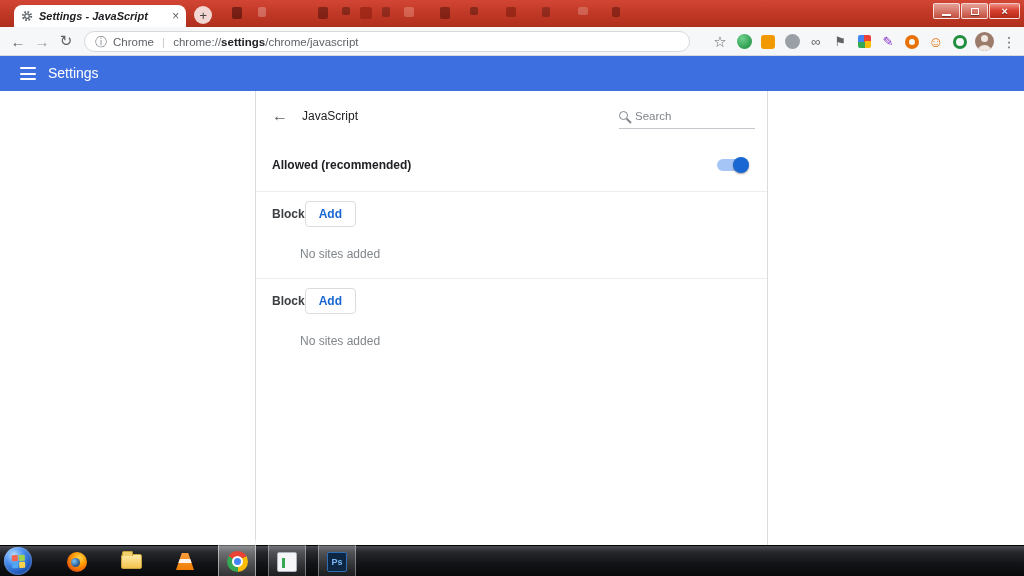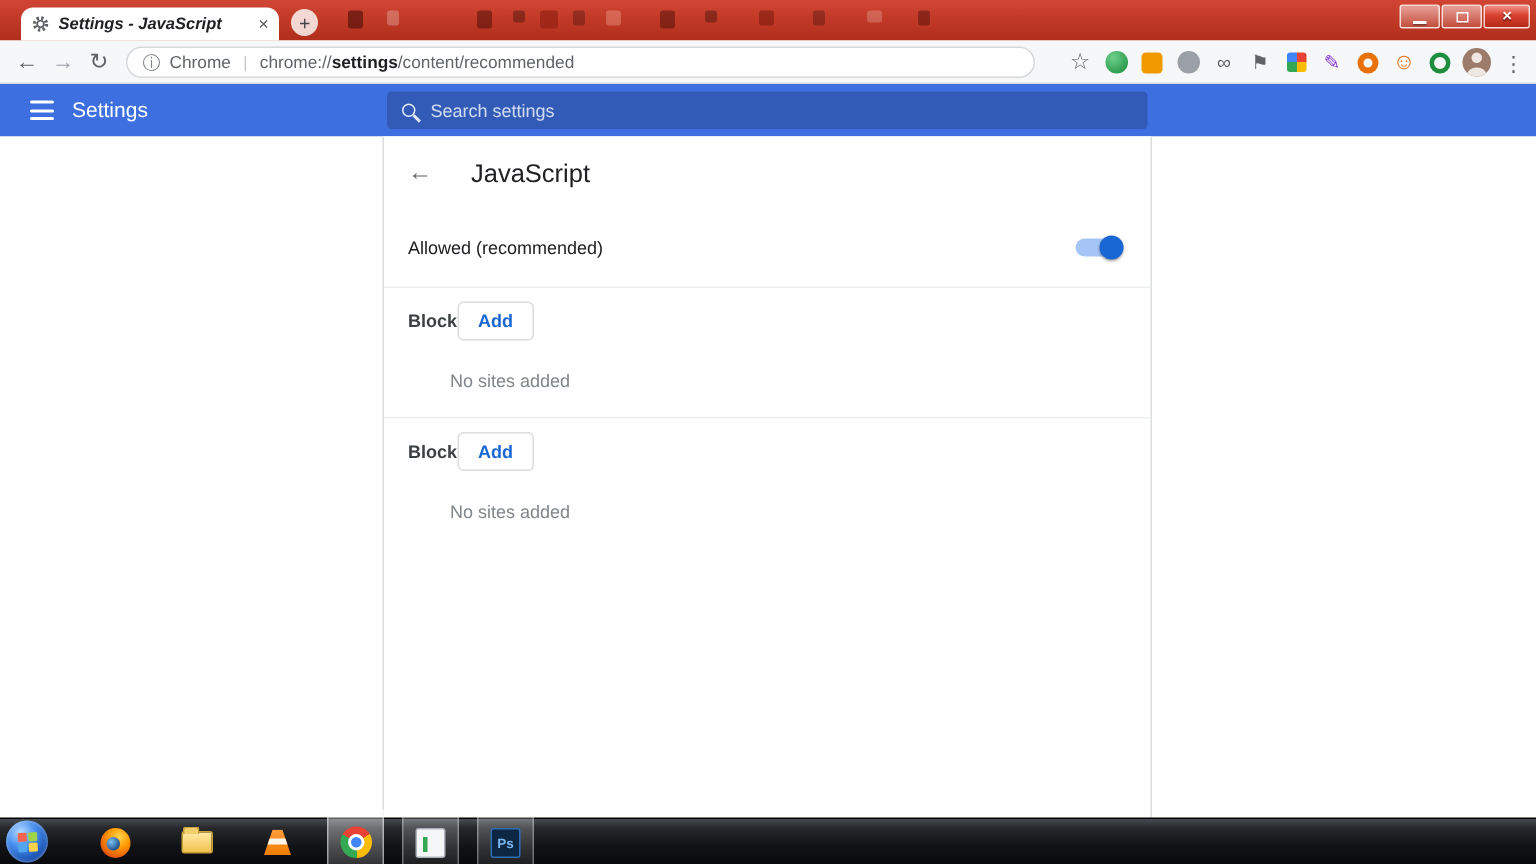--- a/index.html
+++ b/index.html
@@ -75,28 +75,28 @@
   .mag{width:9px;height:9px;border:1.5px solid currentColor;border-radius:50%;position:relative;flex:none;}
   .mag::after{content:"";position:absolute;width:6px;height:1.5px;background:currentColor;
     transform:rotate(45deg);right:-5px;bottom:-2px;}
 
   
   .page{position:absolute;top:91px;left:0;right:0;bottom:31px;background:#fff;}
   .card{position:absolute;left:255px;top:0;width:513px;height:100%;background:#fff;
     border-left:1px solid #dadce0;border-right:1px solid #dadce0;}
   .card-header{display:flex;align-items:center;height:50px;padding:0 12px 0 16px;}
   .back-arrow{font-size:16px;color:#5f6368;width:24px;}
-  .page-title{font-size:17px;color:#202124;margin-left:18px;flex:1;}
+  .page-title{font-size:12px;color:#202124;margin-left:6px;flex:1;}
   .card-search{display:flex;align-items:center;gap:7px;width:136px;height:26px;
     border-bottom:1px solid #c4c7cc;color:#80868b;}
   .card-search input{flex:1;min-width:0;border:none;outline:none;background:transparent;
     font-size:11.5px;color:#202124;font-family:"Liberation Sans",sans-serif;}
   .card-search input::placeholder{color:#80868b;}
   .toggle-row{display:flex;align-items:center;justify-content:space-between;height:40px;
-    margin-top:4px;padding:0 20px 0 16px;}
+    margin-top:4px;padding:0 20px 0 16px;font-weight:bold;}
   .toggle-label{font-size:12px;color:#202124;}
   .toggle{position:relative;width:30px;height:12px;border-radius:6px;background:#a6c5f7;}
   .toggle-knob{position:absolute;right:-2px;top:-2px;width:16px;height:16px;border-radius:50%;
     background:#1967d2;box-shadow:0 1px 2px rgba(0,0,0,0.4);}
   .divider{border-top:1px solid #ebedef;margin-top:6px;}
   .section-row{display:flex;align-items:center;justify-content:flex-start;height:44px;
     padding:0 20px 0 16px;}
   .section-label{font-size:12px;font-weight:bold;color:#3c4043;}
   .add-btn{background:#fff;border:1px solid #dadce0;border-radius:4px;color:#1967d2;
     font-size:12px;font-weight:bold;padding:5px 13px;font-family:"Liberation Sans",sans-serif;}
@@ -199,21 +199,21 @@
 <div class="toolbar">
   <span class="nav-icon" style="margin-left:6px;">←</span>
   <span class="nav-icon fwd">→</span>
   <span class="nav-icon">↻</span>
 
   <div class="omnibox">
     <span class="omni-info">ⓘ</span>
     <span class="omni-text">
       <span>Chrome</span>
       <span class="omni-sep">|</span>
-      <span>chrome://</span><span class="omni-host">settings</span><span>/content/recommended</span>
+      <span>chrome://</span><span class="omni-host">settings</span><span>/chrome/javascript</span>
     </span>
   </div>
 
   <div class="toolbar-right">
     <span class="ext star">☆</span>
     <span class="ext">
         <span class="ext-globe"></span>
       </span>
     <span class="ext">
         <span class="ext-orangesq"></span>
@@ -239,32 +239,32 @@
   </div>
 </div>
 
 <div class="settings-header">
   <div class="hamburger">
     <span></span>
     <span></span>
     <span></span>
   </div>
   <div class="settings-title">Settings</div>
-  <div class="hdr-search">
-    <span class="mag"></span>
-    <input type="text" placeholder="Search settings" style="">
-  </div>
 </div>
 
 <div class="page">
   <div class="card">
 
     <div class="card-header">
       <span class="back-arrow">←</span>
       <span class="page-title">JavaScript</span>
+      <div class="card-search">
+        <span class="mag"></span>
+        <input type="text" placeholder="Search" style="">
+      </div>
     </div>
 
     <div class="toggle-row">
       <span class="toggle-label">Allowed (recommended)</span>
       <span class="toggle">
         <span class="toggle-knob"></span>
       </span>
     </div>
 
     <div class="divider"></div>

